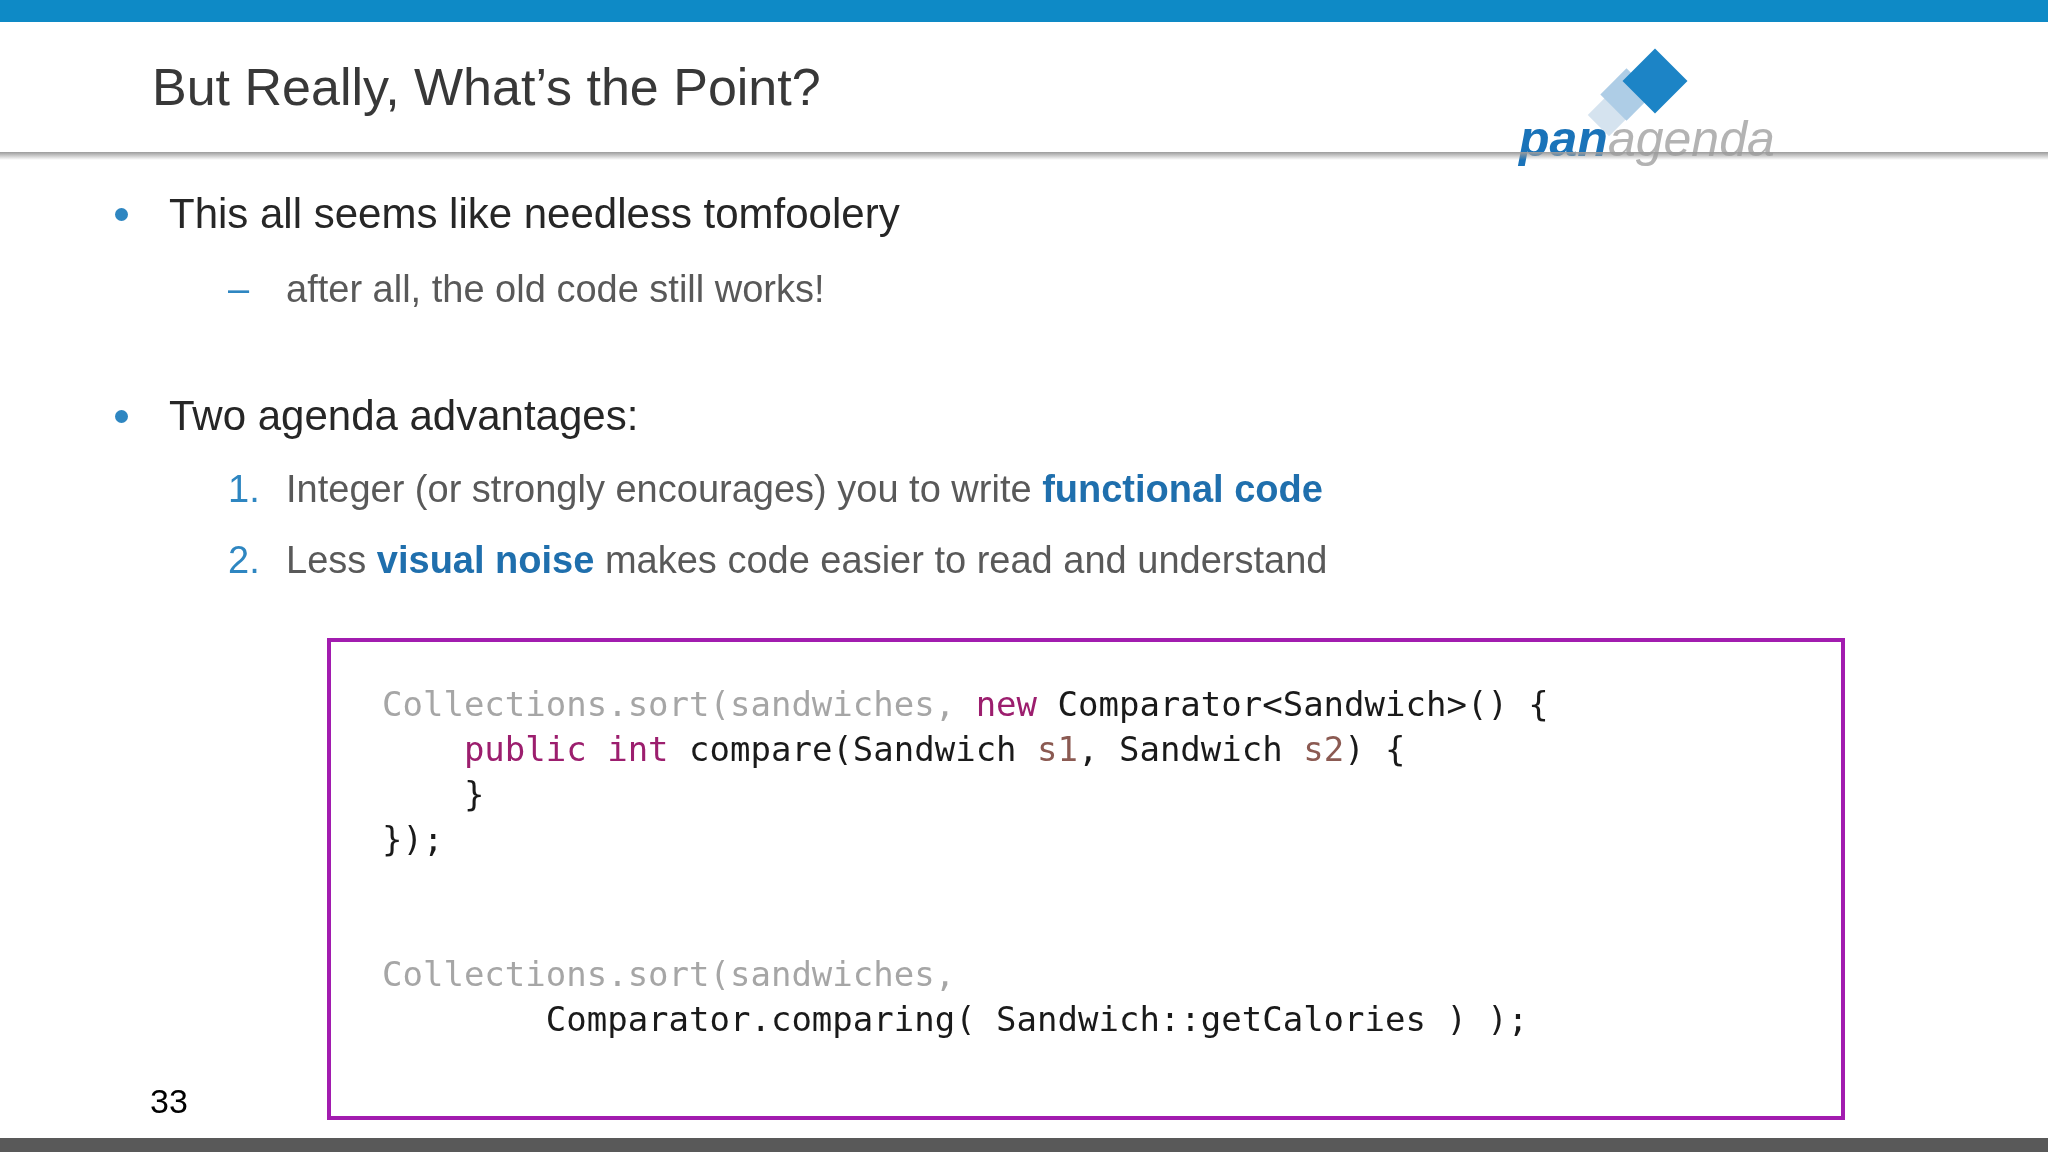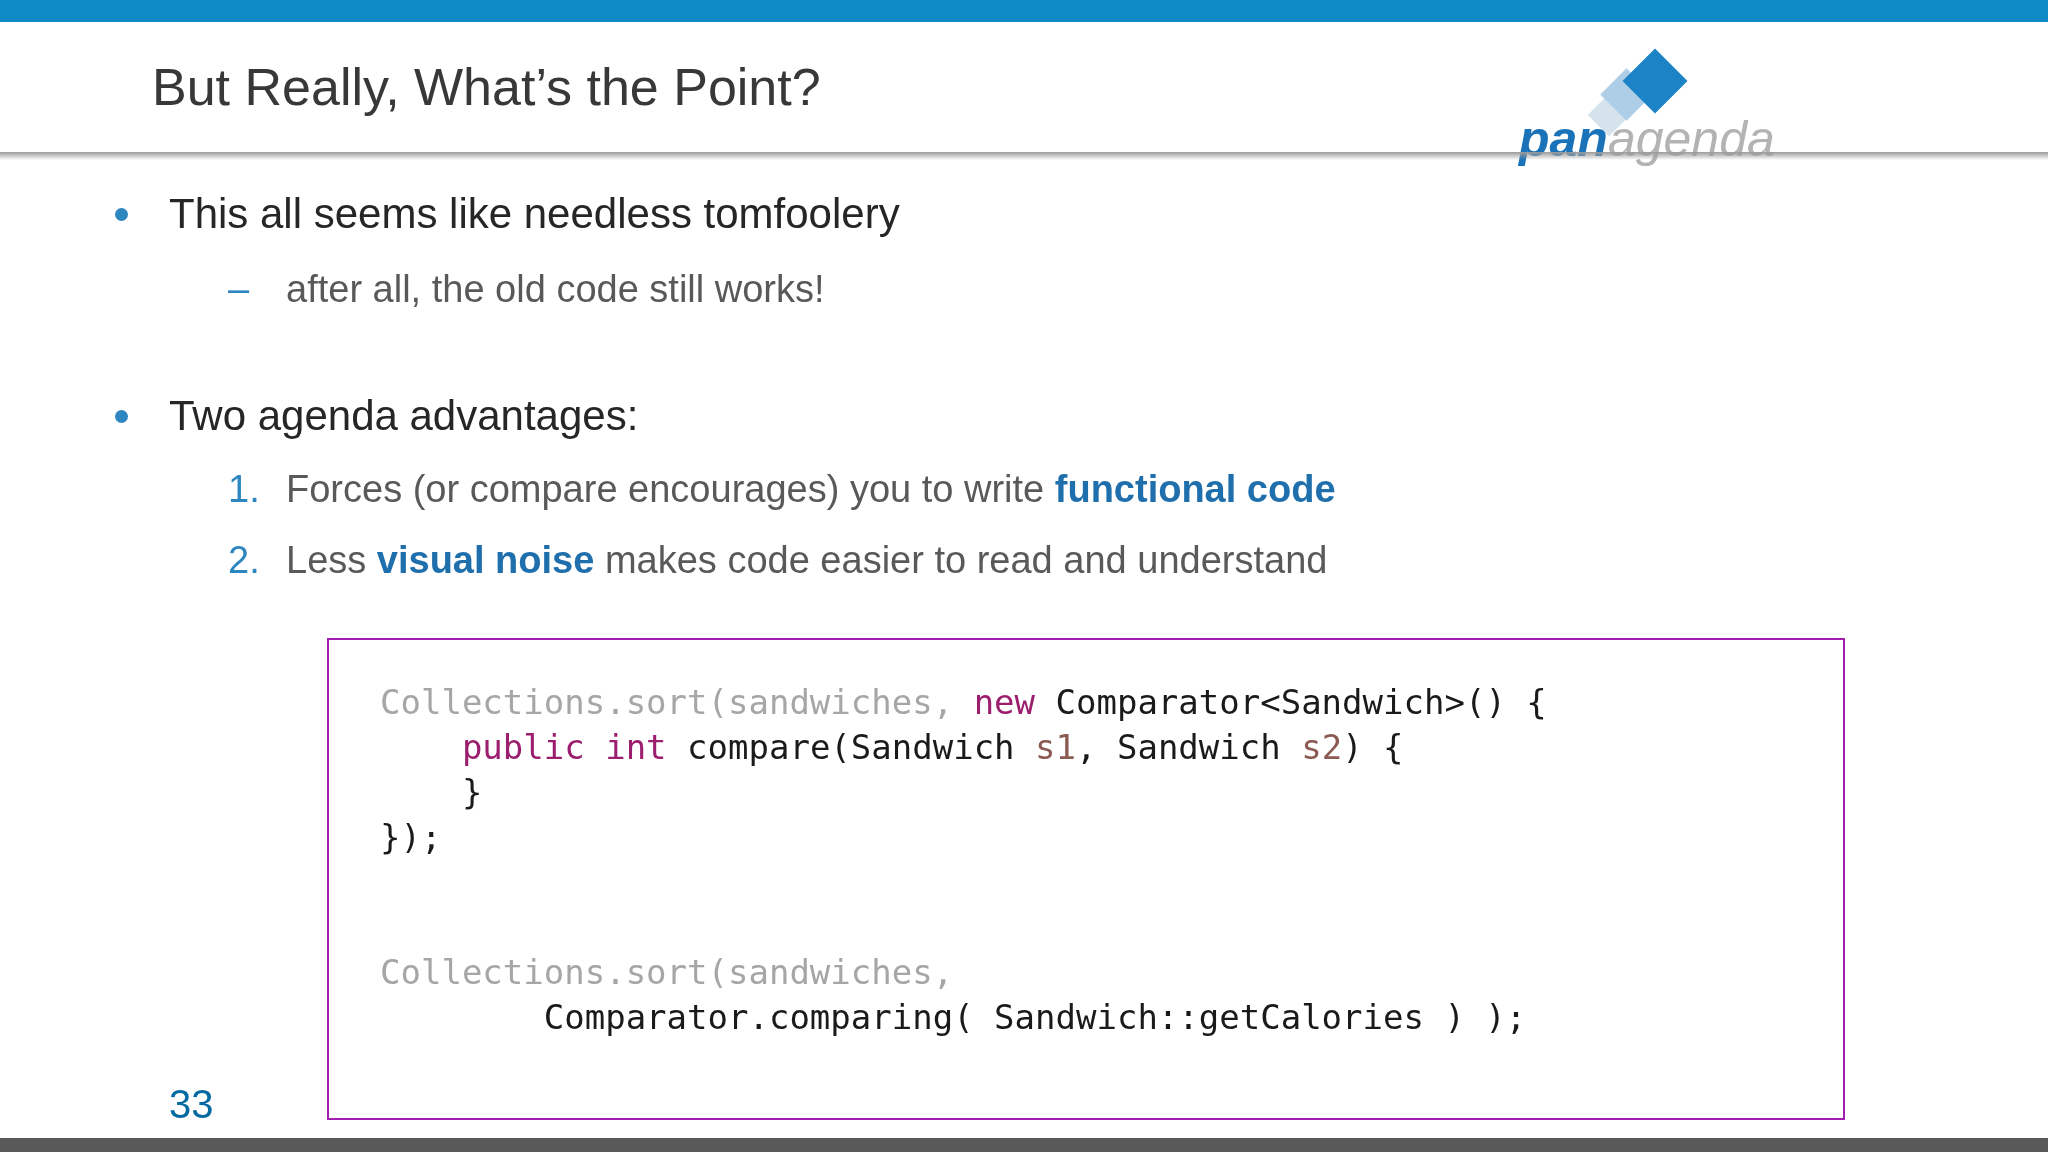--- a/index.html
+++ b/index.html
@@ -36,32 +36,32 @@
   .lvl2 .marker{width:58px;flex:0 0 58px;color:#2e86c1;}
   .boldblue{color:#1f6fad;font-weight:700;}
   .mt-b1{margin-top:31px;}
   .mt-sub1{margin-top:28px;}
   .mt-b2{margin-top:80px;}
   .mt-i1{margin-top:26px;}
   .mt-i2{margin-top:25px;}
   
   .codebox{
     box-sizing:border-box;margin-top:55px;margin-left:327px;
-    width:1518px;height:482px;border:2px solid #a21caf;background:#ffffff;
+    width:1518px;height:482px;border:4px solid #a21caf;background:#ffffff;
     padding:40px 0 0 51px;
   }
   .code-line{
     font-family:"DejaVu Sans Mono",monospace;font-size:34px;line-height:45px;
     white-space:pre;color:#1a1a1a;min-height:45px;
   }
   .code-line .g{color:#a6a6a6;}
   .code-line .k{color:#9c1e6e;}
   .code-line .v{color:#8b5a52;}
   .code-line .p{color:#1a1a1a;}
-  .page-number{position:absolute;left:150px;top:1082px;font-size:40px;color:#0369a1;margin-left:19px;}
+  .page-number{position:absolute;left:150px;top:1082px;font-size:34px;color:#000000;}
   .bottombar{position:absolute;left:0;bottom:0;width:2048px;height:14px;background:#595959;}
 </style>
 </head>
 <body>
 
 <div class="topbar"></div>
 
 <div class="header">
   <div class="title">But Really, What’s the Point?</div>
   <div class="logo">
@@ -89,21 +89,21 @@
 
   <div class="row lvl1 mt-b2">
     <span class="marker">
         <span class="dot"></span>
       </span>
     <span>Two agenda advantages:</span>
   </div>
 
   <div class="row lvl2 mt-i1">
     <span class="marker">1.</span>
-    <span><span>Forces (or compare encourages) you to write </span><span class="boldblue">functional code</span></span>
+    <span><span>Integer (or strongly encourages) you to write </span><span class="boldblue">functional code</span></span>
   </div>
 
   <div class="row lvl2 mt-i2">
     <span class="marker">2.</span>
     <span><span>Less </span><span class="boldblue">visual noise</span><span> makes code easier to read and understand</span></span>
   </div>
 
   <div class="codebox" id="codebox">
       <div class="code-line"><span class="g">Collections.sort(sandwiches, </span><span class="k">new</span><span class="p"> Comparator&lt;Sandwich&gt;() {</span></div>
       <div class="code-line"><span class="p">    </span><span class="k">public int</span><span class="p"> compare(Sandwich </span><span class="v">s1</span><span class="p">, Sandwich </span><span class="v">s2</span><span class="p">) {</span></div>

